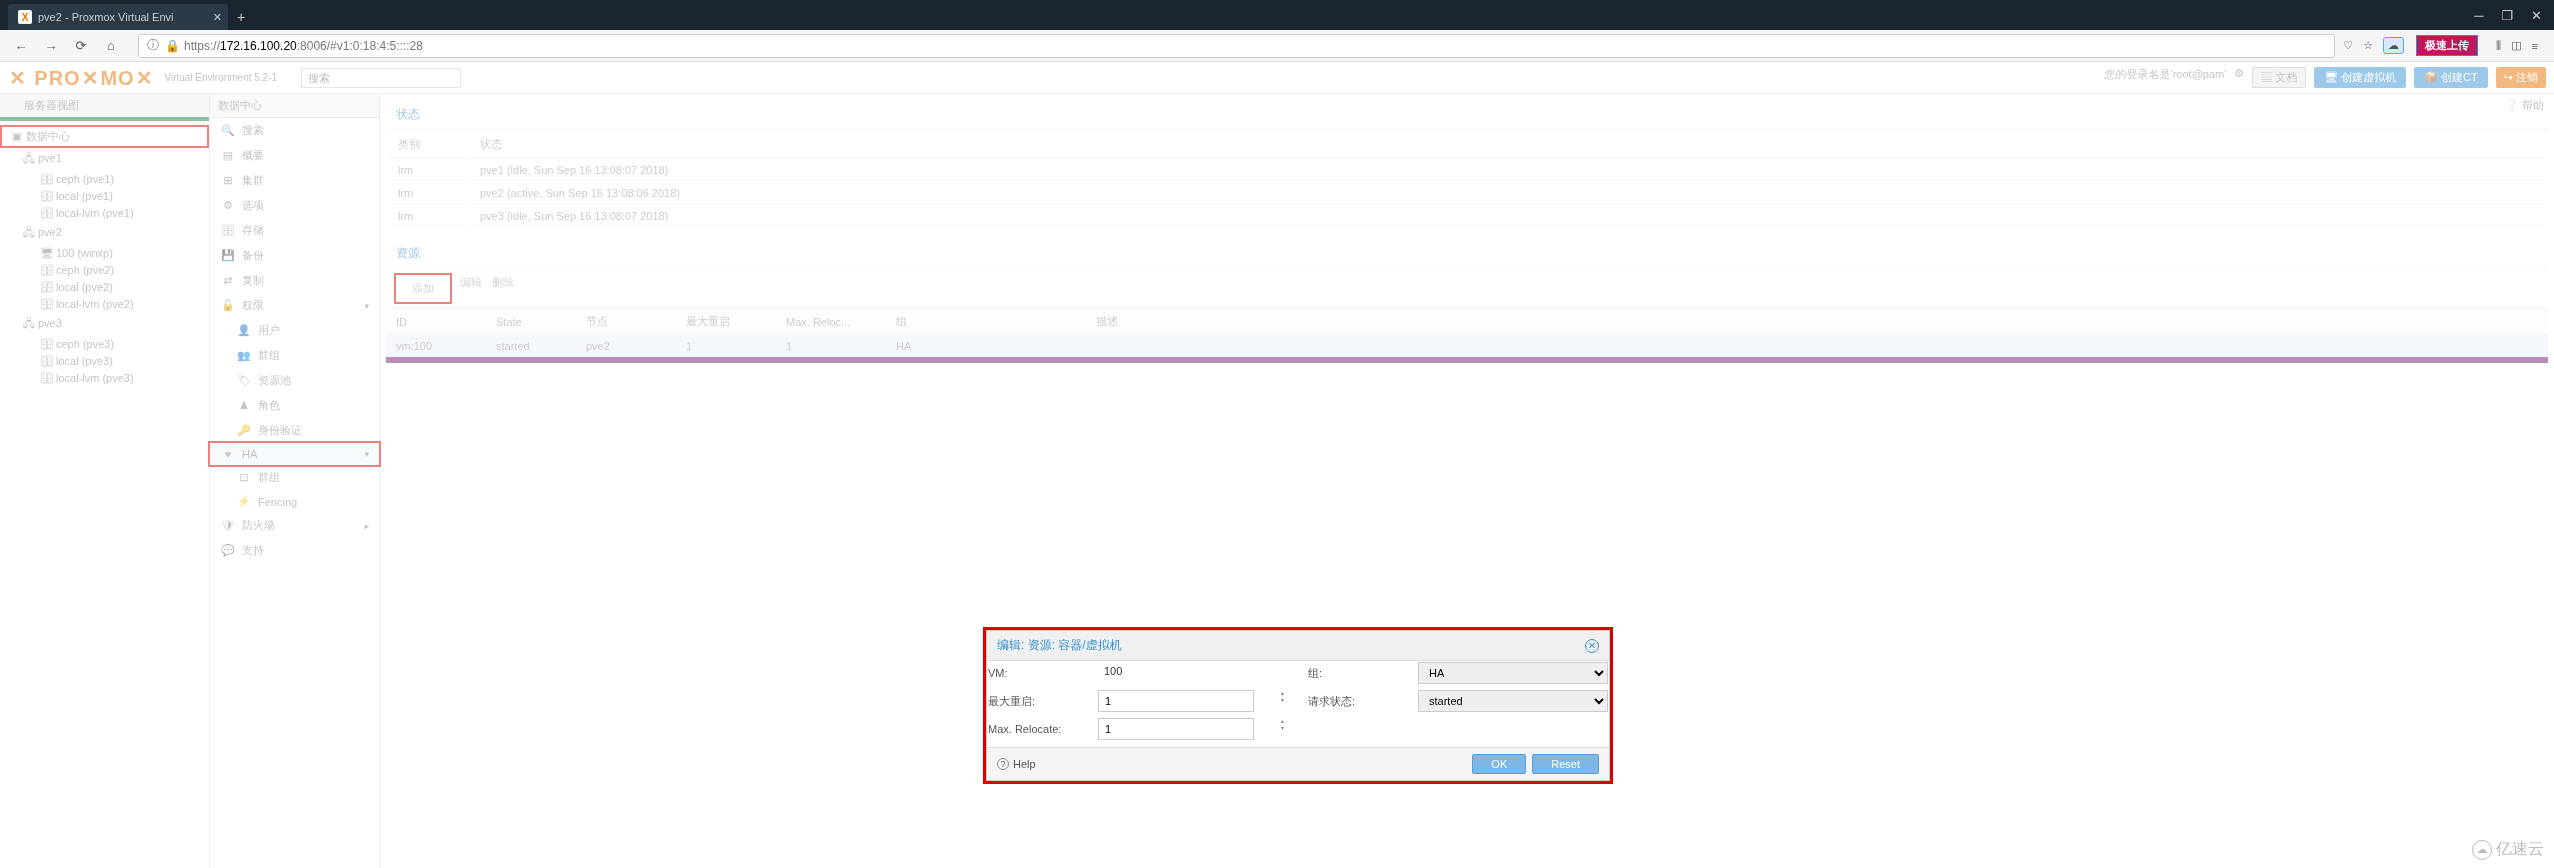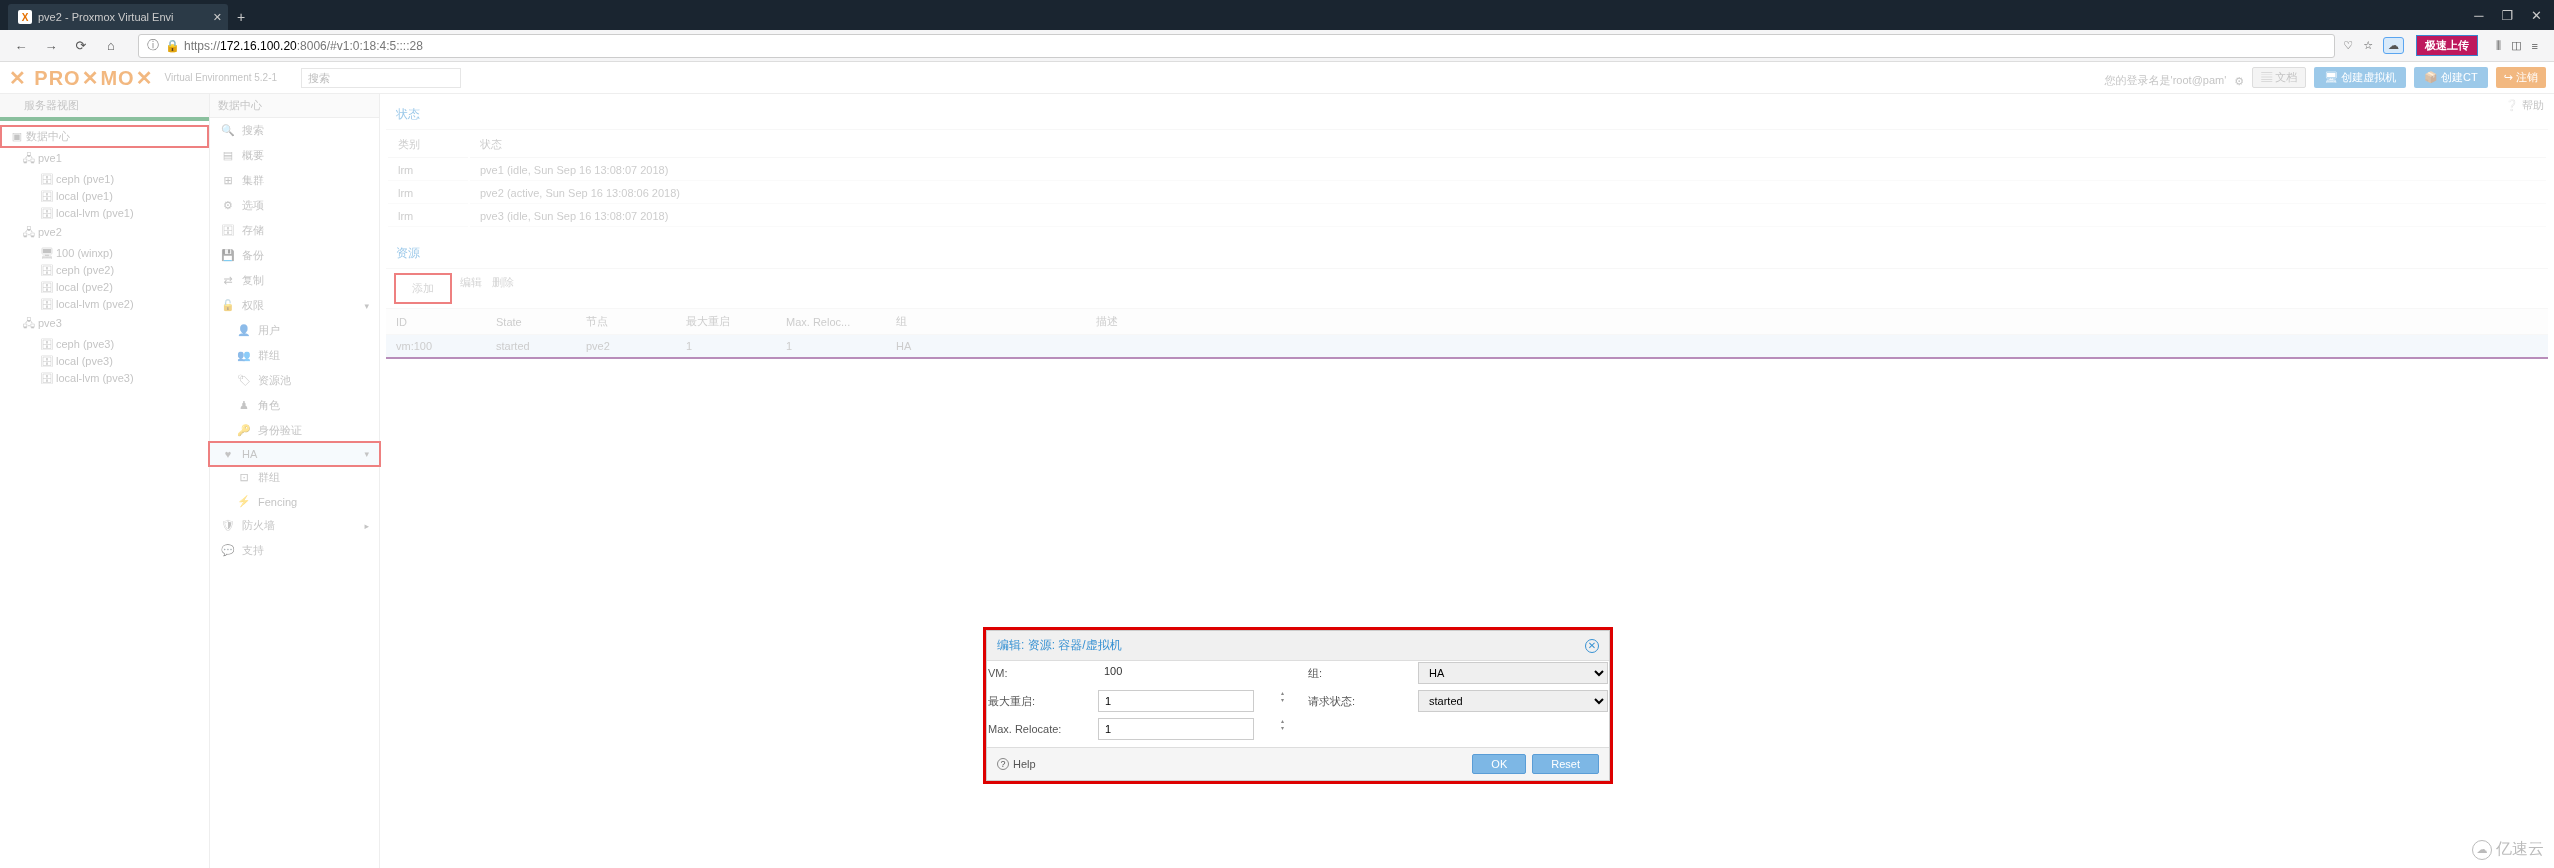--- a/index.html
+++ b/index.html
@@ -22,21 +22,21 @@
 .toolbar-right-icons { display: flex; align-items: center; gap: 10px; margin-right: 6px; color: #555; }
 .badge-blue { background: #be185d; color: #fff; padding: 2px 8px; border-radius: 0; border:1px solid #3a85d0;font-weight:bold; }
 .badge-blue-light { background:#d8eafa; border:1px solid #5aa5f0; padding:1px 4px; border-radius:3px; margin-right:2px;}
 
 
 .pve-header { height: 32px; background: #fff; border-bottom: 1px solid #ddd; display: flex; align-items: center; padding: 0 8px; }
 .pve-logo { font-weight: bold; font-size: 20px; color: #e57000; letter-spacing: 1px; margin-right: 10px; }
 .pve-logo .x { color:#e57000; margin:0 1px;}
 .pve-version { font-size: 10px; color: #888; margin-right: 24px; }
 .pve-search { width: 160px; height: 20px; border: 1px solid #ccc; padding: 2px 6px; font-size:11px;}
-.header-right { margin-left: auto; display: flex; align-items: flex-end; gap: 8px; font-size: 11px; color: #888; }
+.header-right { margin-left: auto; display: flex; align-items: flex-start; gap: 8px; font-size: 11px; color: #888; }
 .header-right .btn { border: 1px solid #bbb; background: #e8e8e8; padding: 2px 8px; border-radius: 2px; color: #888; }
 .header-right .btn-blue { background: #3892d3; border-color: #2a7abf; color:#fff; padding:3px 10px; border-radius:2px;}
 .header-right .btn-orange { background: #e57000; border-color: #c56000; color:#fff; padding:3px 8px; border-radius:2px;}
 
 
 .mask { position: absolute; top: 62px; left: 0; right: 0; bottom: 0; background: rgba(255,255,255,0.5); pointer-events: none; }
 
 
 .pve-body { display: flex; height: calc(100% - 94px); }
 .left-panel { width: 210px; border-right: 1px solid #ddd; }
@@ -64,21 +64,21 @@
 .status-table th { text-align: left; padding: 5px 10px; border-bottom: 1px solid #eee; color: #999; font-weight: normal; }
 .status-table td { padding: 4px 10px; border-bottom: 1px solid #f5f5f5; color: #999; }
 .status-table td:first-child { width: 80px; }
 
 .resource-section { margin-top: 10px; }
 .toolbar { display: flex; gap: 10px; padding: 6px 10px; border-bottom: 1px solid #eee; }
 .toolbar .tbtn { font-size: 11px; color: #aaa; cursor: pointer; }
 .toolbar .tbtn.addred { outline: 2px solid #d00; padding: 6px 16px; }
 .res-table { width: 100%; font-size: 11px; border-collapse: collapse; }
 .res-table th { text-align: left; padding: 5px 10px; color: #999; font-weight: normal; border-bottom: 1px solid #eee; background:#fafafa;}
-.res-table td { padding: 5px 10px; color: #999; border-bottom: 2px solid #701a75; }
+.res-table td { padding: 5px 10px; color: #999; border-bottom: 6px solid #701a75; }
 .res-table tr.selected td { background: #e8f0f8; }
 
 
 .dialog-wrap { position: absolute; left: 983px; top: 627px; width: 630px; border: 3px solid #d00; z-index: 100; }
 .dialog { background: #fff; border: 1px solid #ccc; }
 .dialog-header { background: #f0f0f0; border-bottom: 1px solid #ddd; padding: 6px 10px; display: flex; align-items: center; }
 .dialog-header .title { color: #3892d3; font-size: 12px; }
 .dialog-header .close { margin-left: auto; color: #3892d3; border: 1px solid #3892d3; border-radius: 50%; width: 14px; height: 14px; display: flex; align-items: center; justify-content: center; font-size: 10px; cursor: pointer; }
 .dialog-body { padding: 1px; }
 .form-row { display: flex; margin-bottom: 6px; align-items: center; }

